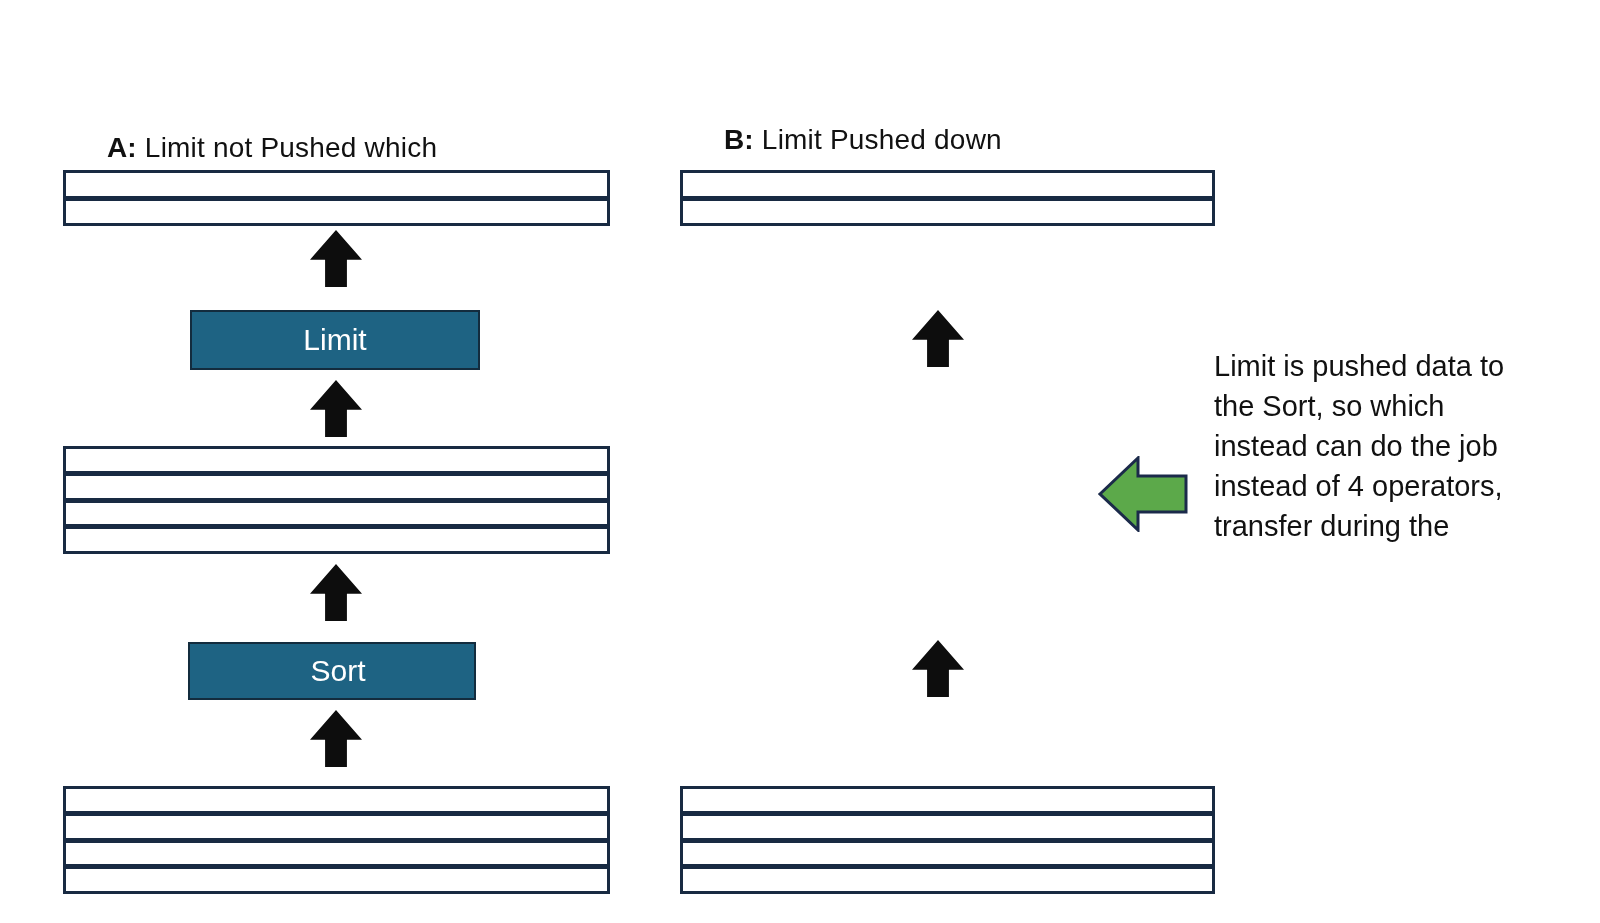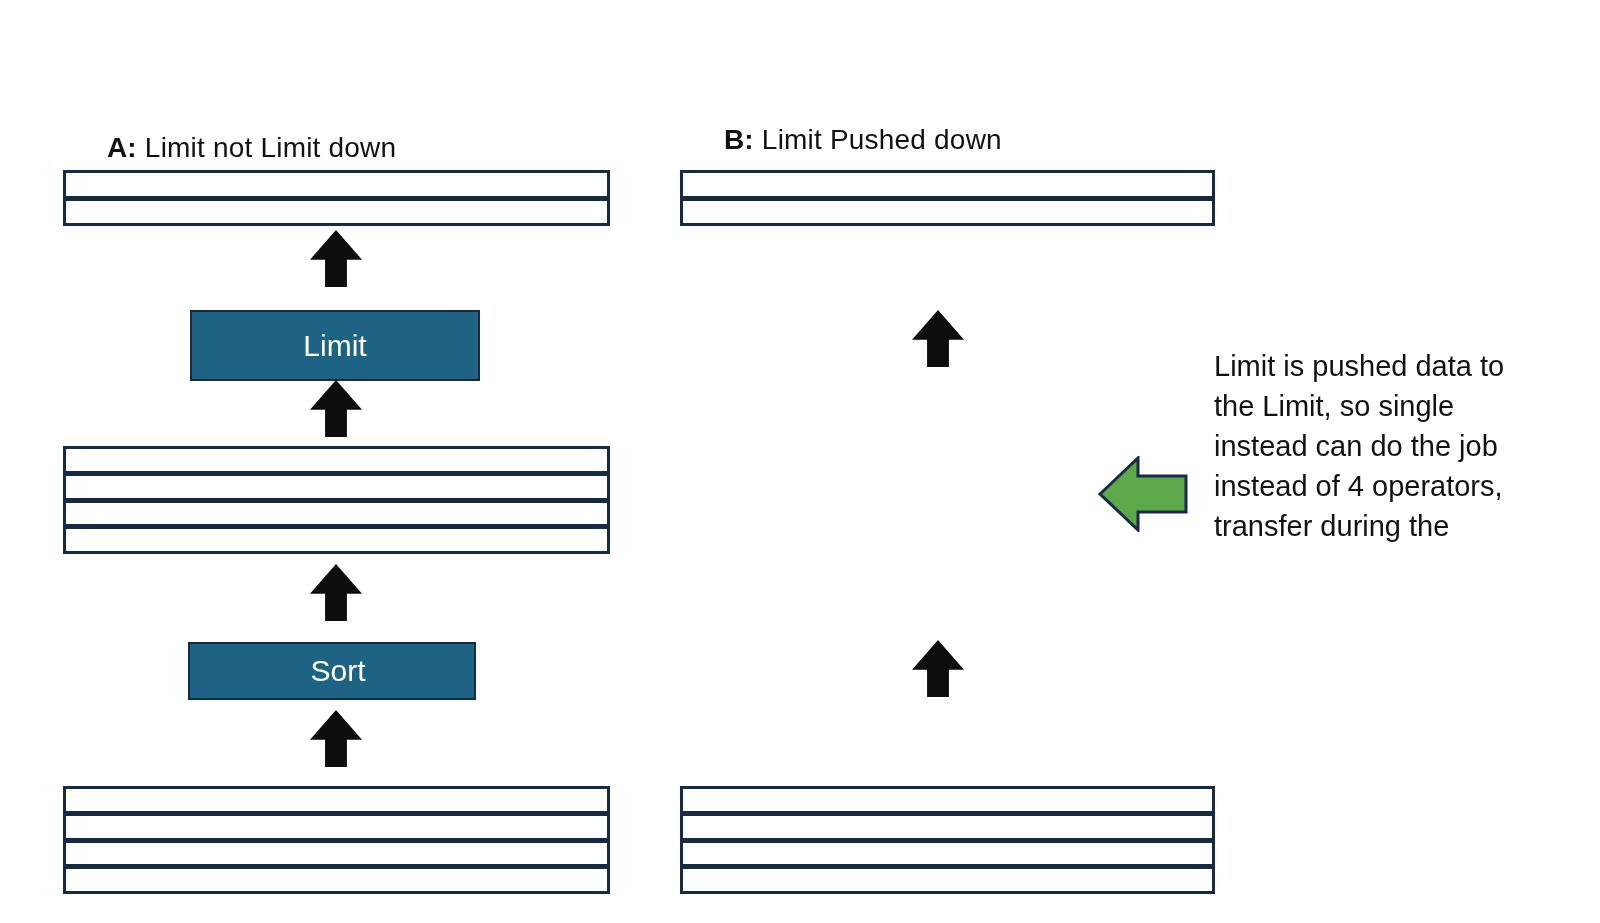--- a/index.html
+++ b/index.html
@@ -36,35 +36,35 @@
     position:absolute;font-size:29px;line-height:40px;
     color:var(--annotation_text,#111);white-space:pre;
   }
 </style>
 </head>
 <body>
 
 <div class="canvas">
 
   <div class="heading" style="left:75px;top:100px;">
-    <b>A:</b><span> Limit not Limit down</span>
+    <b>A:</b><span> Limit not Pushed which</span>
   </div>
 
   <div class="heading" style="left:692px;top:92px;">
     <b>B:</b><span> Limit Pushed down</span>
   </div>
 
   <div class="dtable" style="left:63px;top:170px;width:547px;height:56px;">
       <div class="t-row"></div>
       <div class="t-row"></div>
     </div>
 
   <div class="up-arrow" style="left:310px;top:230px;"></div>
 
-  <div class="op-box" style="left:190px;top:310px;width:290px;height:71px;">Limit</div>
+  <div class="op-box" style="left:190px;top:310px;width:290px;height:60px;">Limit</div>
 
   <div class="up-arrow" style="left:310px;top:380px;"></div>
 
   <div class="dtable" style="left:63px;top:446px;width:547px;height:108px;">
       <div class="t-row"></div>
       <div class="t-row"></div>
       <div class="t-row"></div>
       <div class="t-row"></div>
     </div>
 
@@ -95,15 +95,15 @@
 
   <div class="up-arrow" style="left:912px;top:640px;"></div>
 
   <div class="dtable" style="left:680px;top:786px;width:535px;height:108px;">
       <div class="t-row"></div>
       <div class="t-row"></div>
       <div class="t-row"></div>
       <div class="t-row"></div>
     </div>
 
-  <div class="annotation" style="left:1214px;top:346px;"><div>Limit is pushed data to</div><div>the Limit, so single</div><div>instead can do the job</div><div>instead of 4 operators,</div><div>transfer during the</div></div>
+  <div class="annotation" style="left:1214px;top:346px;"><div>Limit is pushed data to</div><div>the Sort, so which</div><div>instead can do the job</div><div>instead of 4 operators,</div><div>transfer during the</div></div>
 
 </div>
 
 </body></html>

